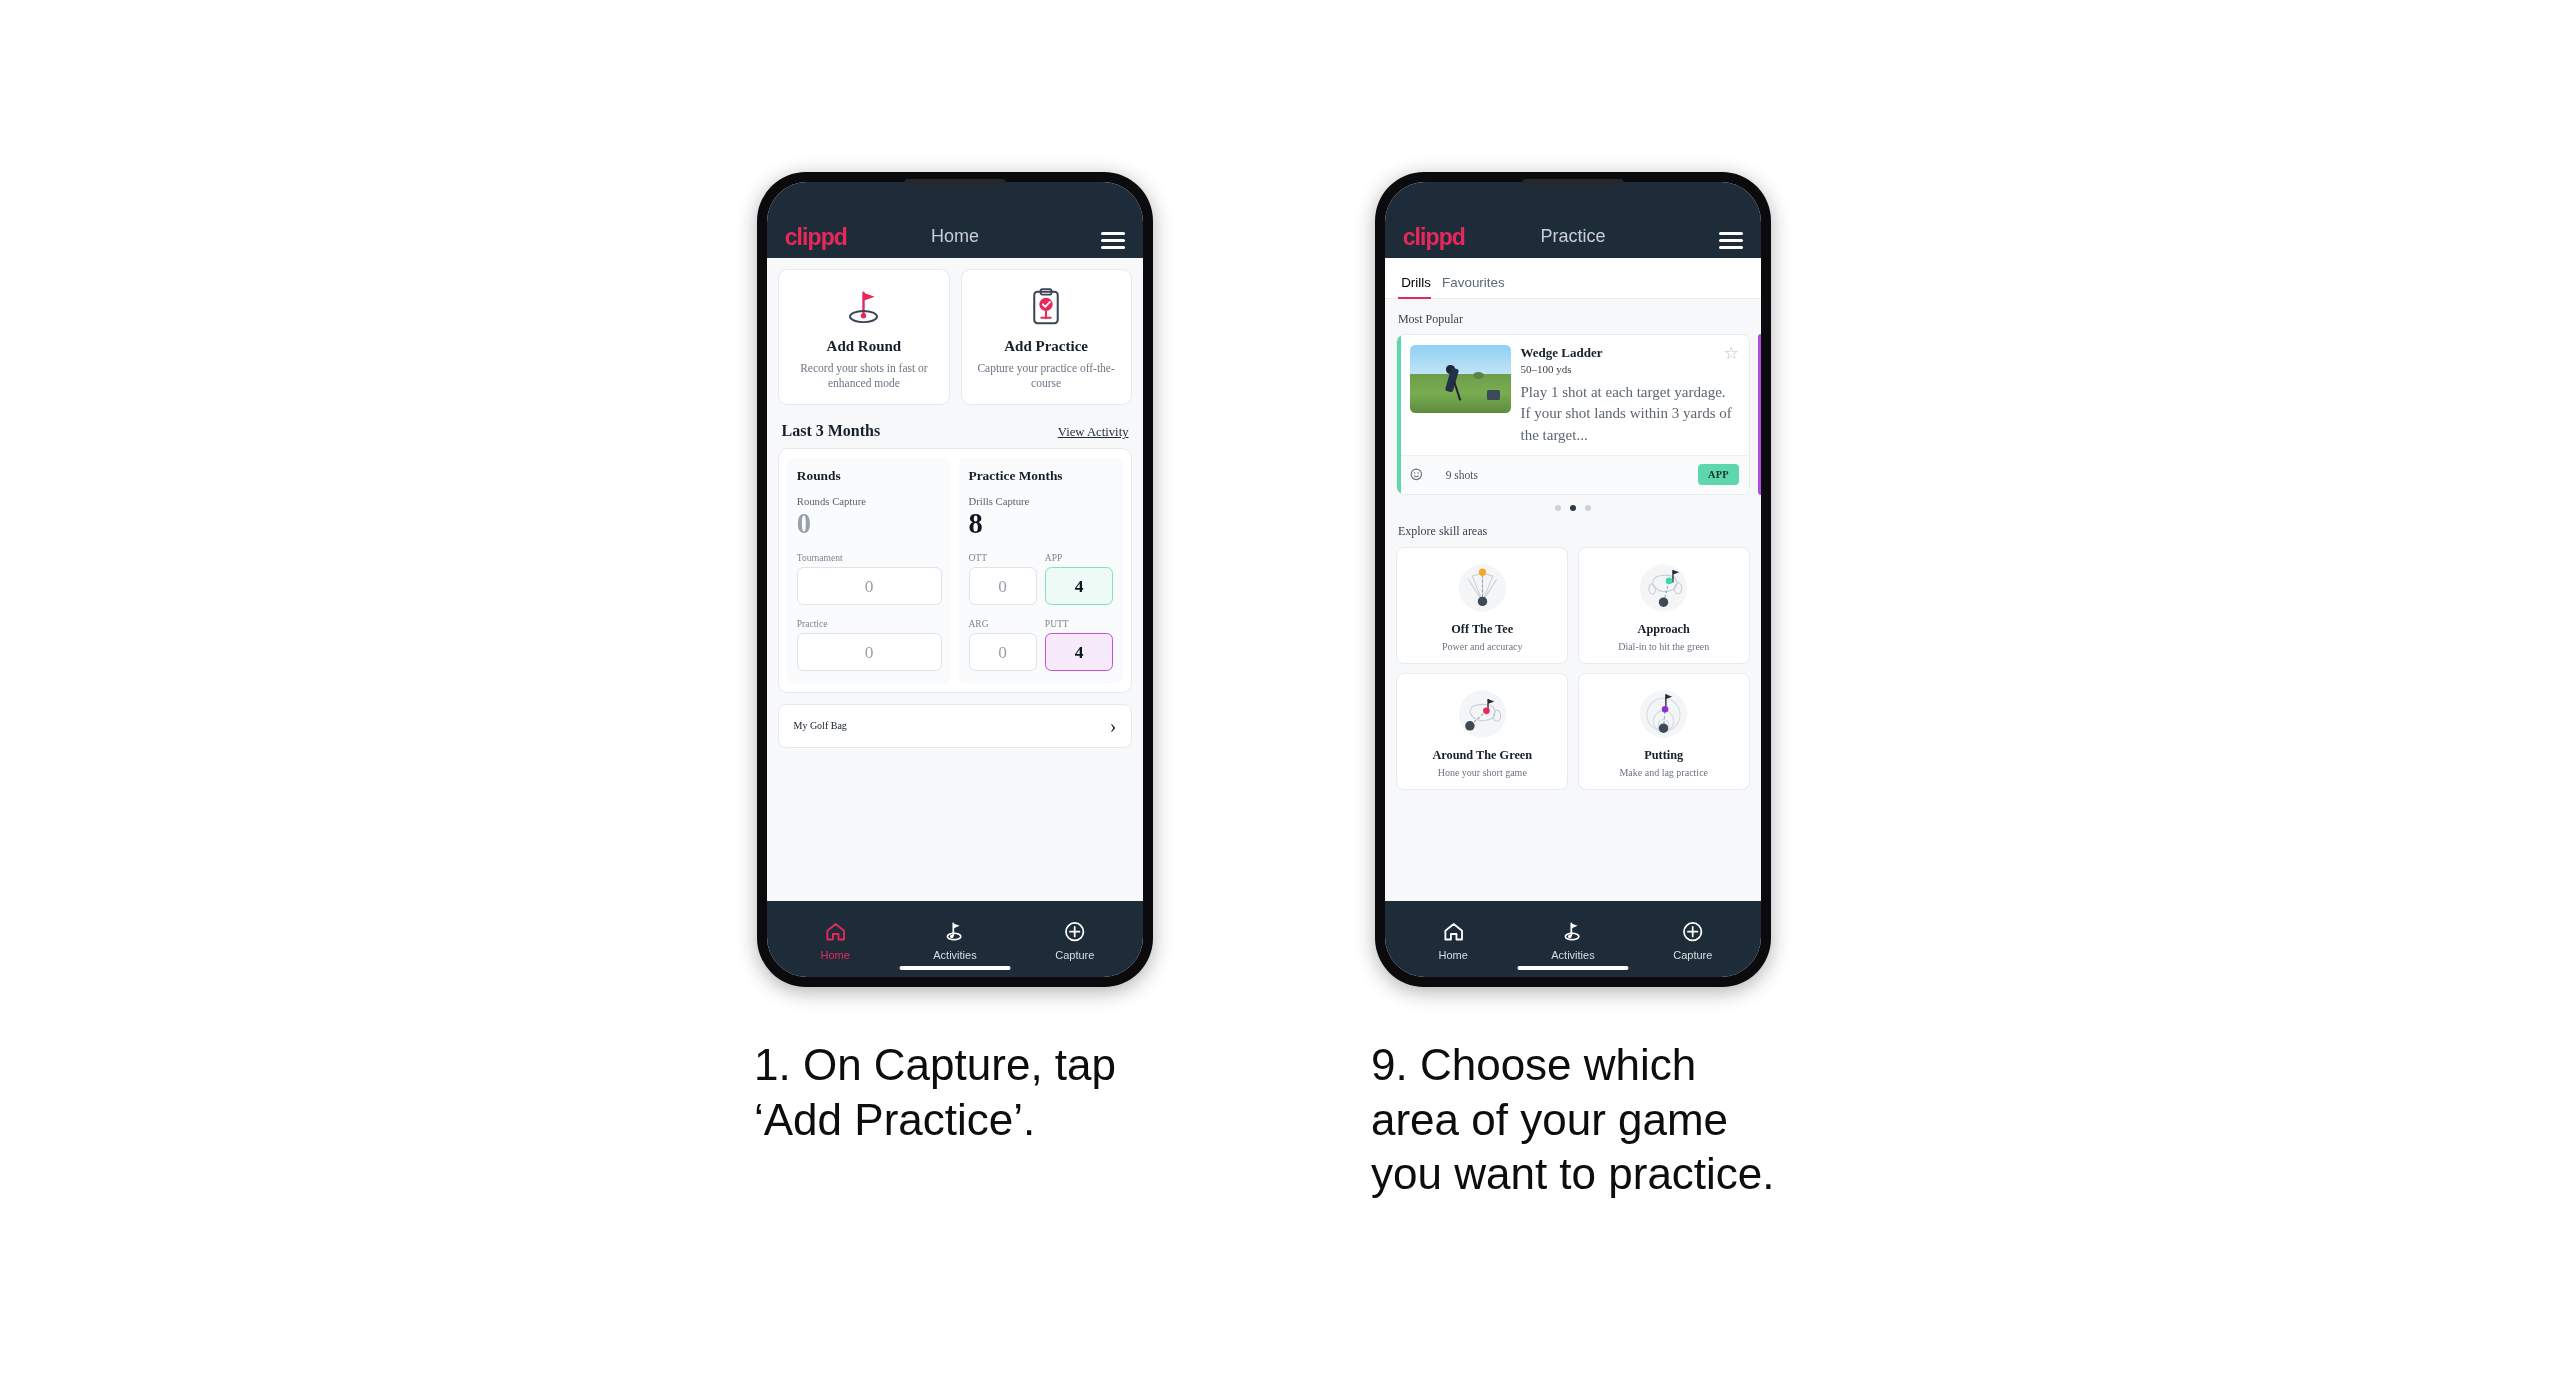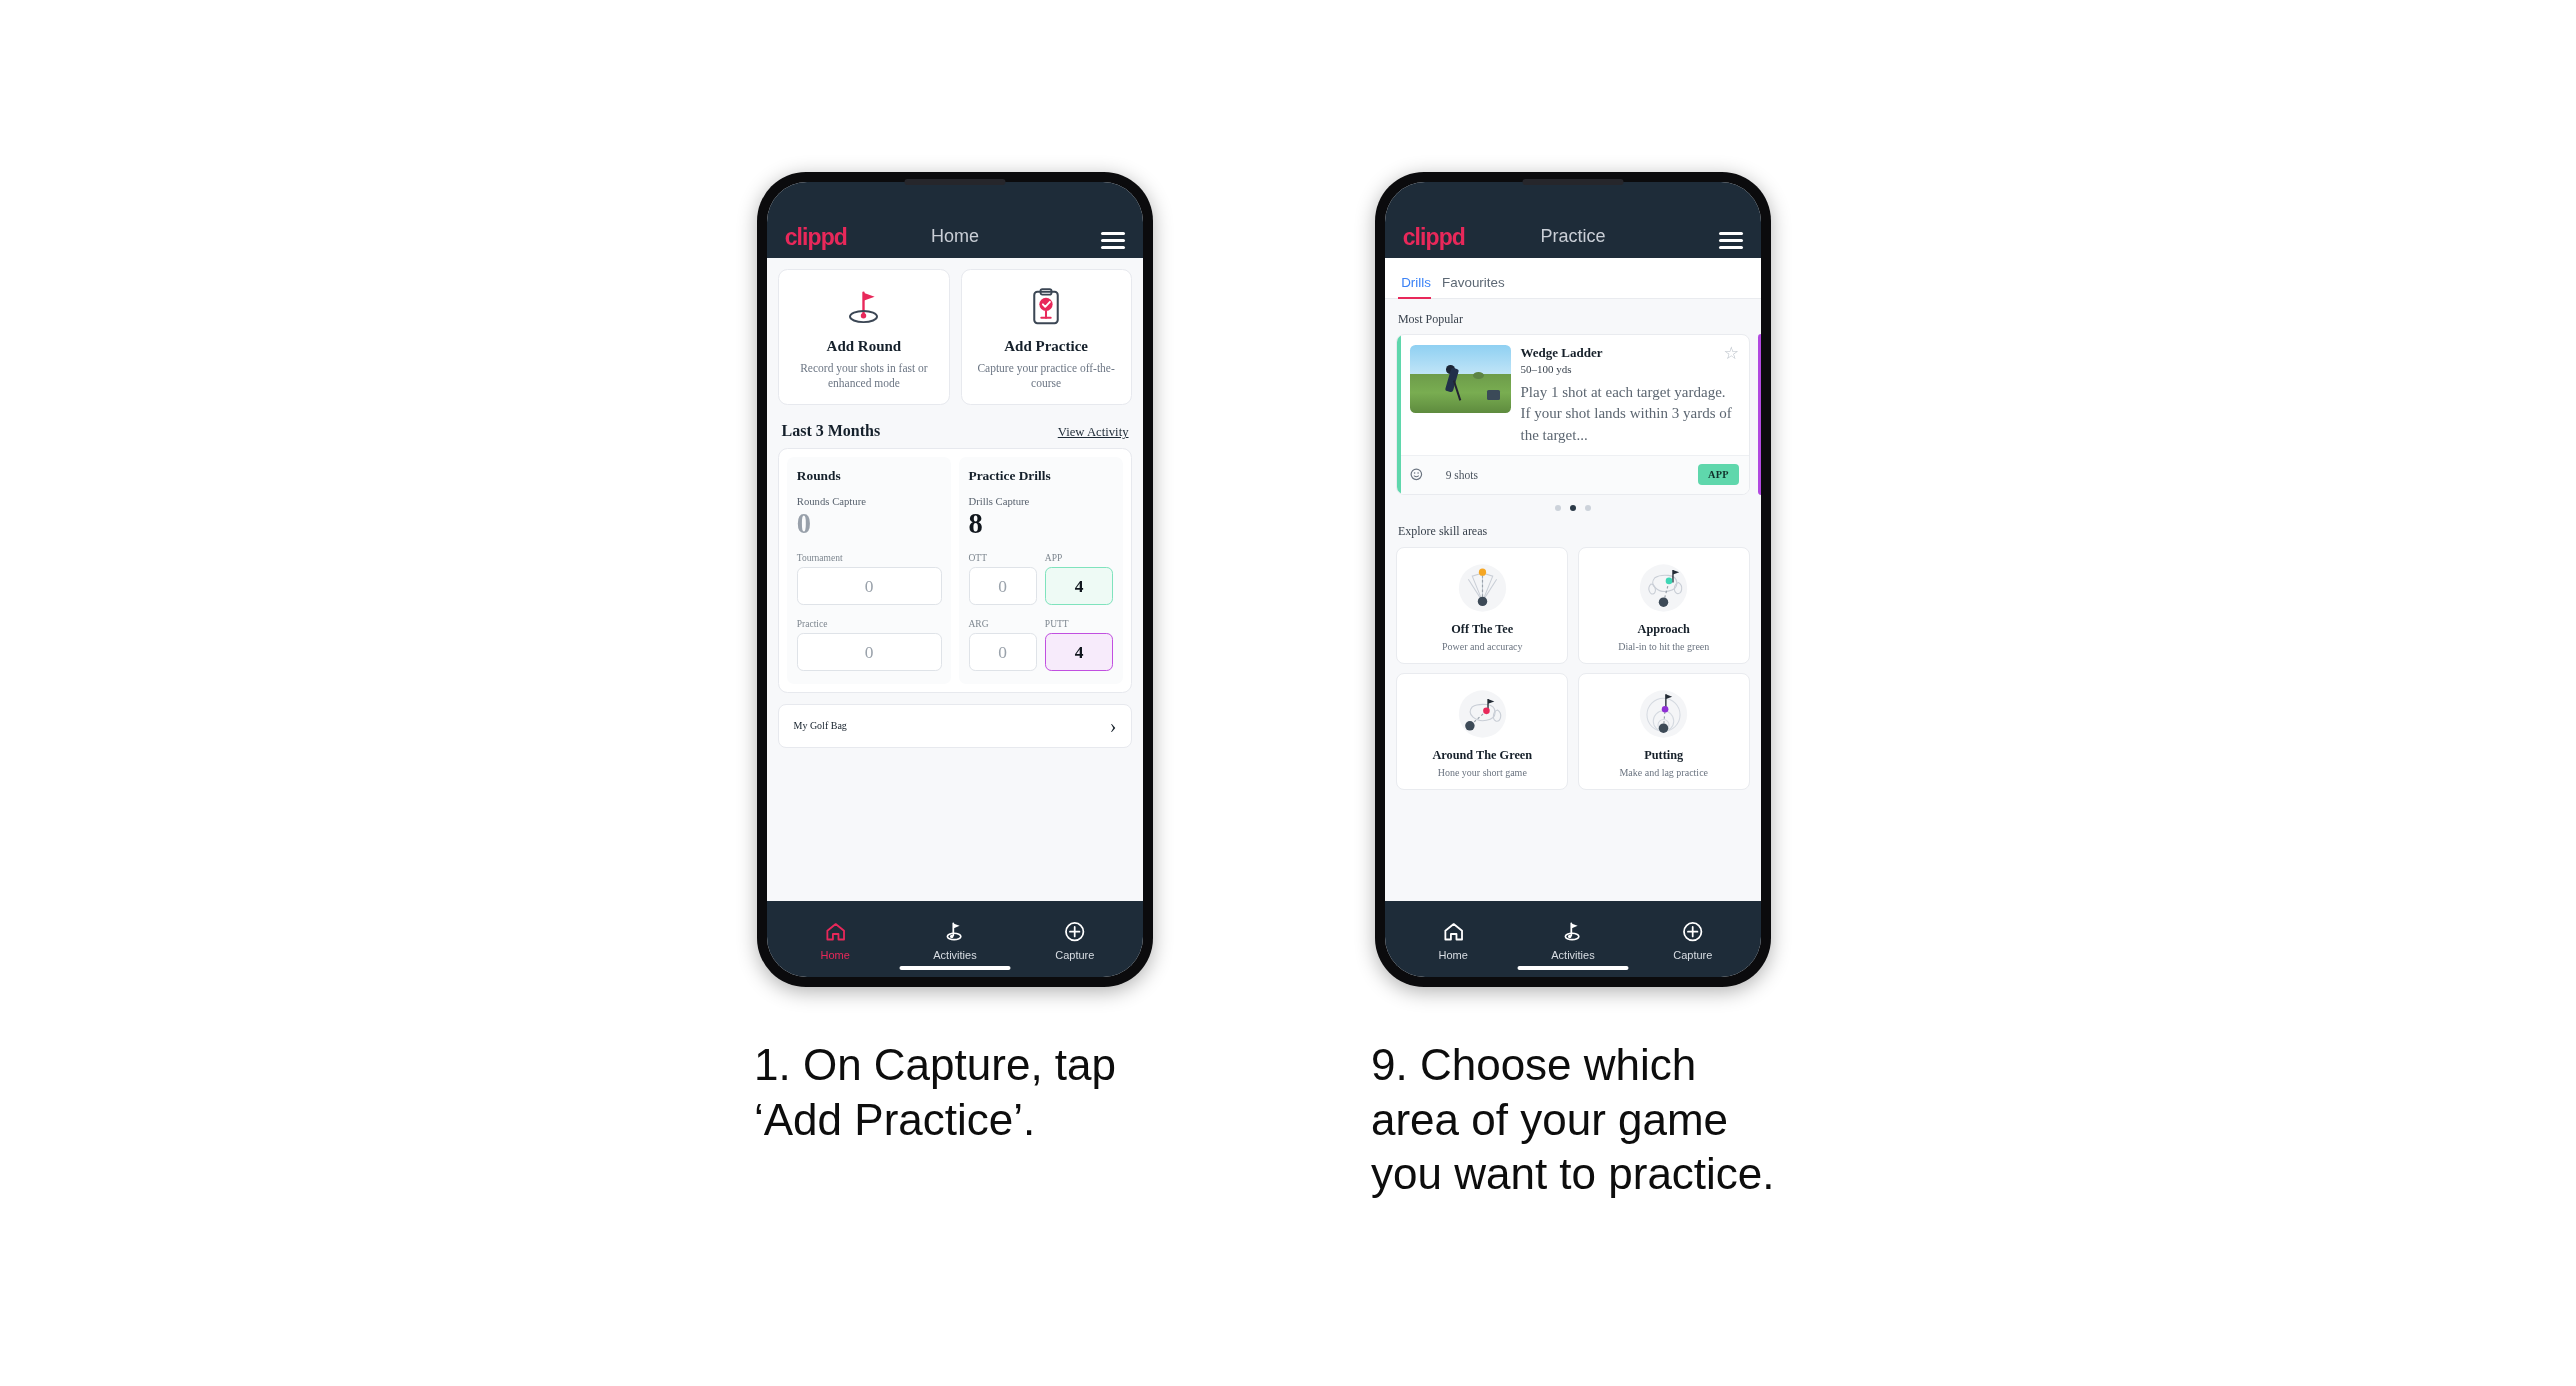--- a/index.html
+++ b/index.html
@@ -107,21 +107,21 @@
   .nav-item.active .nav-lbl { color:#e8285a; }
   .home-ind {
     position:absolute; left:50%; transform:translateX(-50%); bottom:6.3px;
     width:111px; height:4.7px; border-radius:3.2px; background:#fff;
   }
 
   
   .tabs { background:#fff; display:flex; align-items:flex-end; height:41px; padding:0 12.7px;
           border-bottom:0.8px solid #e9ebef; }
   .tab { font-size:13.4px; color:#5d6874; padding:0 8px 8px 3.2px; position:relative; }
-  .tab.active { color:#3b82f6; }
+  .tab.active { color:#000000; }
   .tab.active::after {
     content:""; position:absolute; left:0; right:8px; bottom:-0.8px; height:2.4px; background:#e8285a;
   }
   .p2-pad { padding:9.5px 11px 0; }
   .p2-sec { font-size:12px; color:#39424d; margin:3.2px 1.6px 7.1px; }
 
   .carousel { position:relative; }
   .drill-card {
     background:#fff; border:0.8px solid #e9ebef; border-radius:8px; overflow:hidden;
     position:relative; display:flex; flex-direction:column;
@@ -238,21 +238,21 @@
               <div class="stats-big big-muted">0</div>
 
               <div class="mini-label">Tournament</div>
               <div class="mini-box">0</div>
 
               <div class="mini-label">Practice</div>
               <div class="mini-box">0</div>
             </div>
 
             <div class="stats-col">
-              <div class="stats-h">Practice Drills</div>
+              <div class="stats-h">Practice Months</div>
               <div class="stats-sub">Drills Capture</div>
               <div class="stats-big big-dark">8</div>
 
               <div class="mini-grid">
                 <div>
                   <div class="mini-label">OTT</div>
                   <div class="mini-box">0</div>
                 </div>
                 <div>
                   <div class="mini-label">APP</div>

